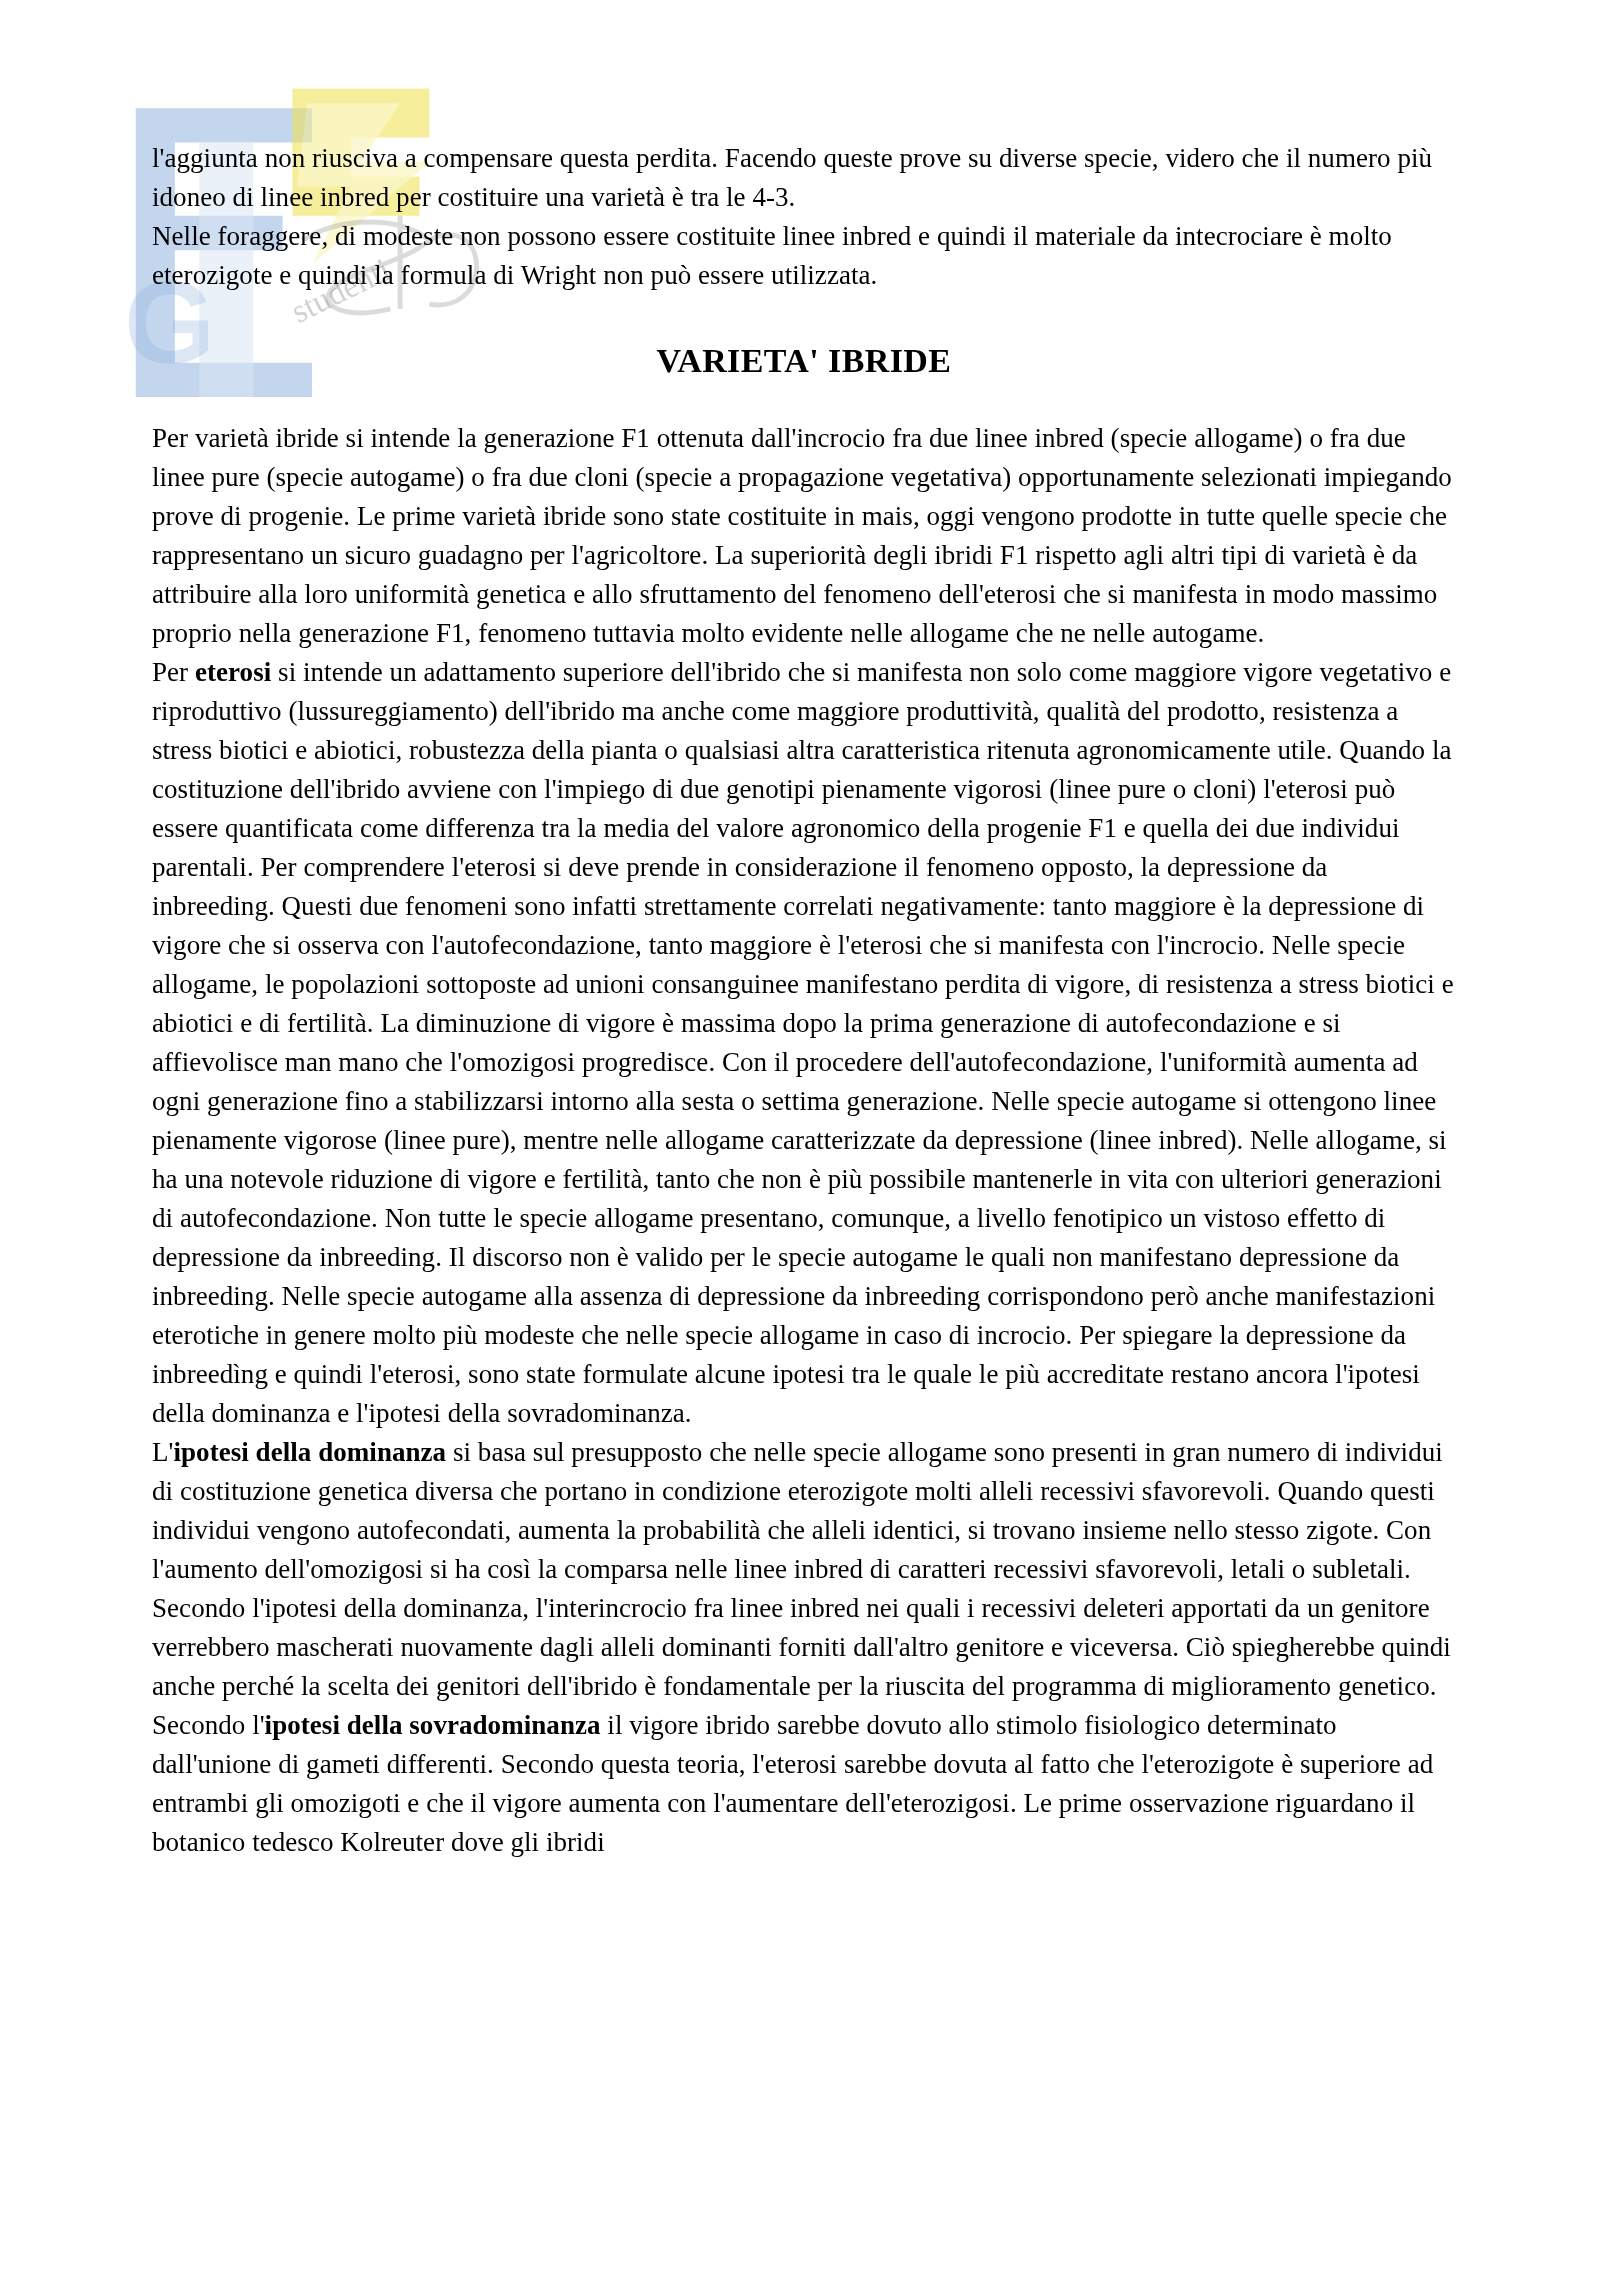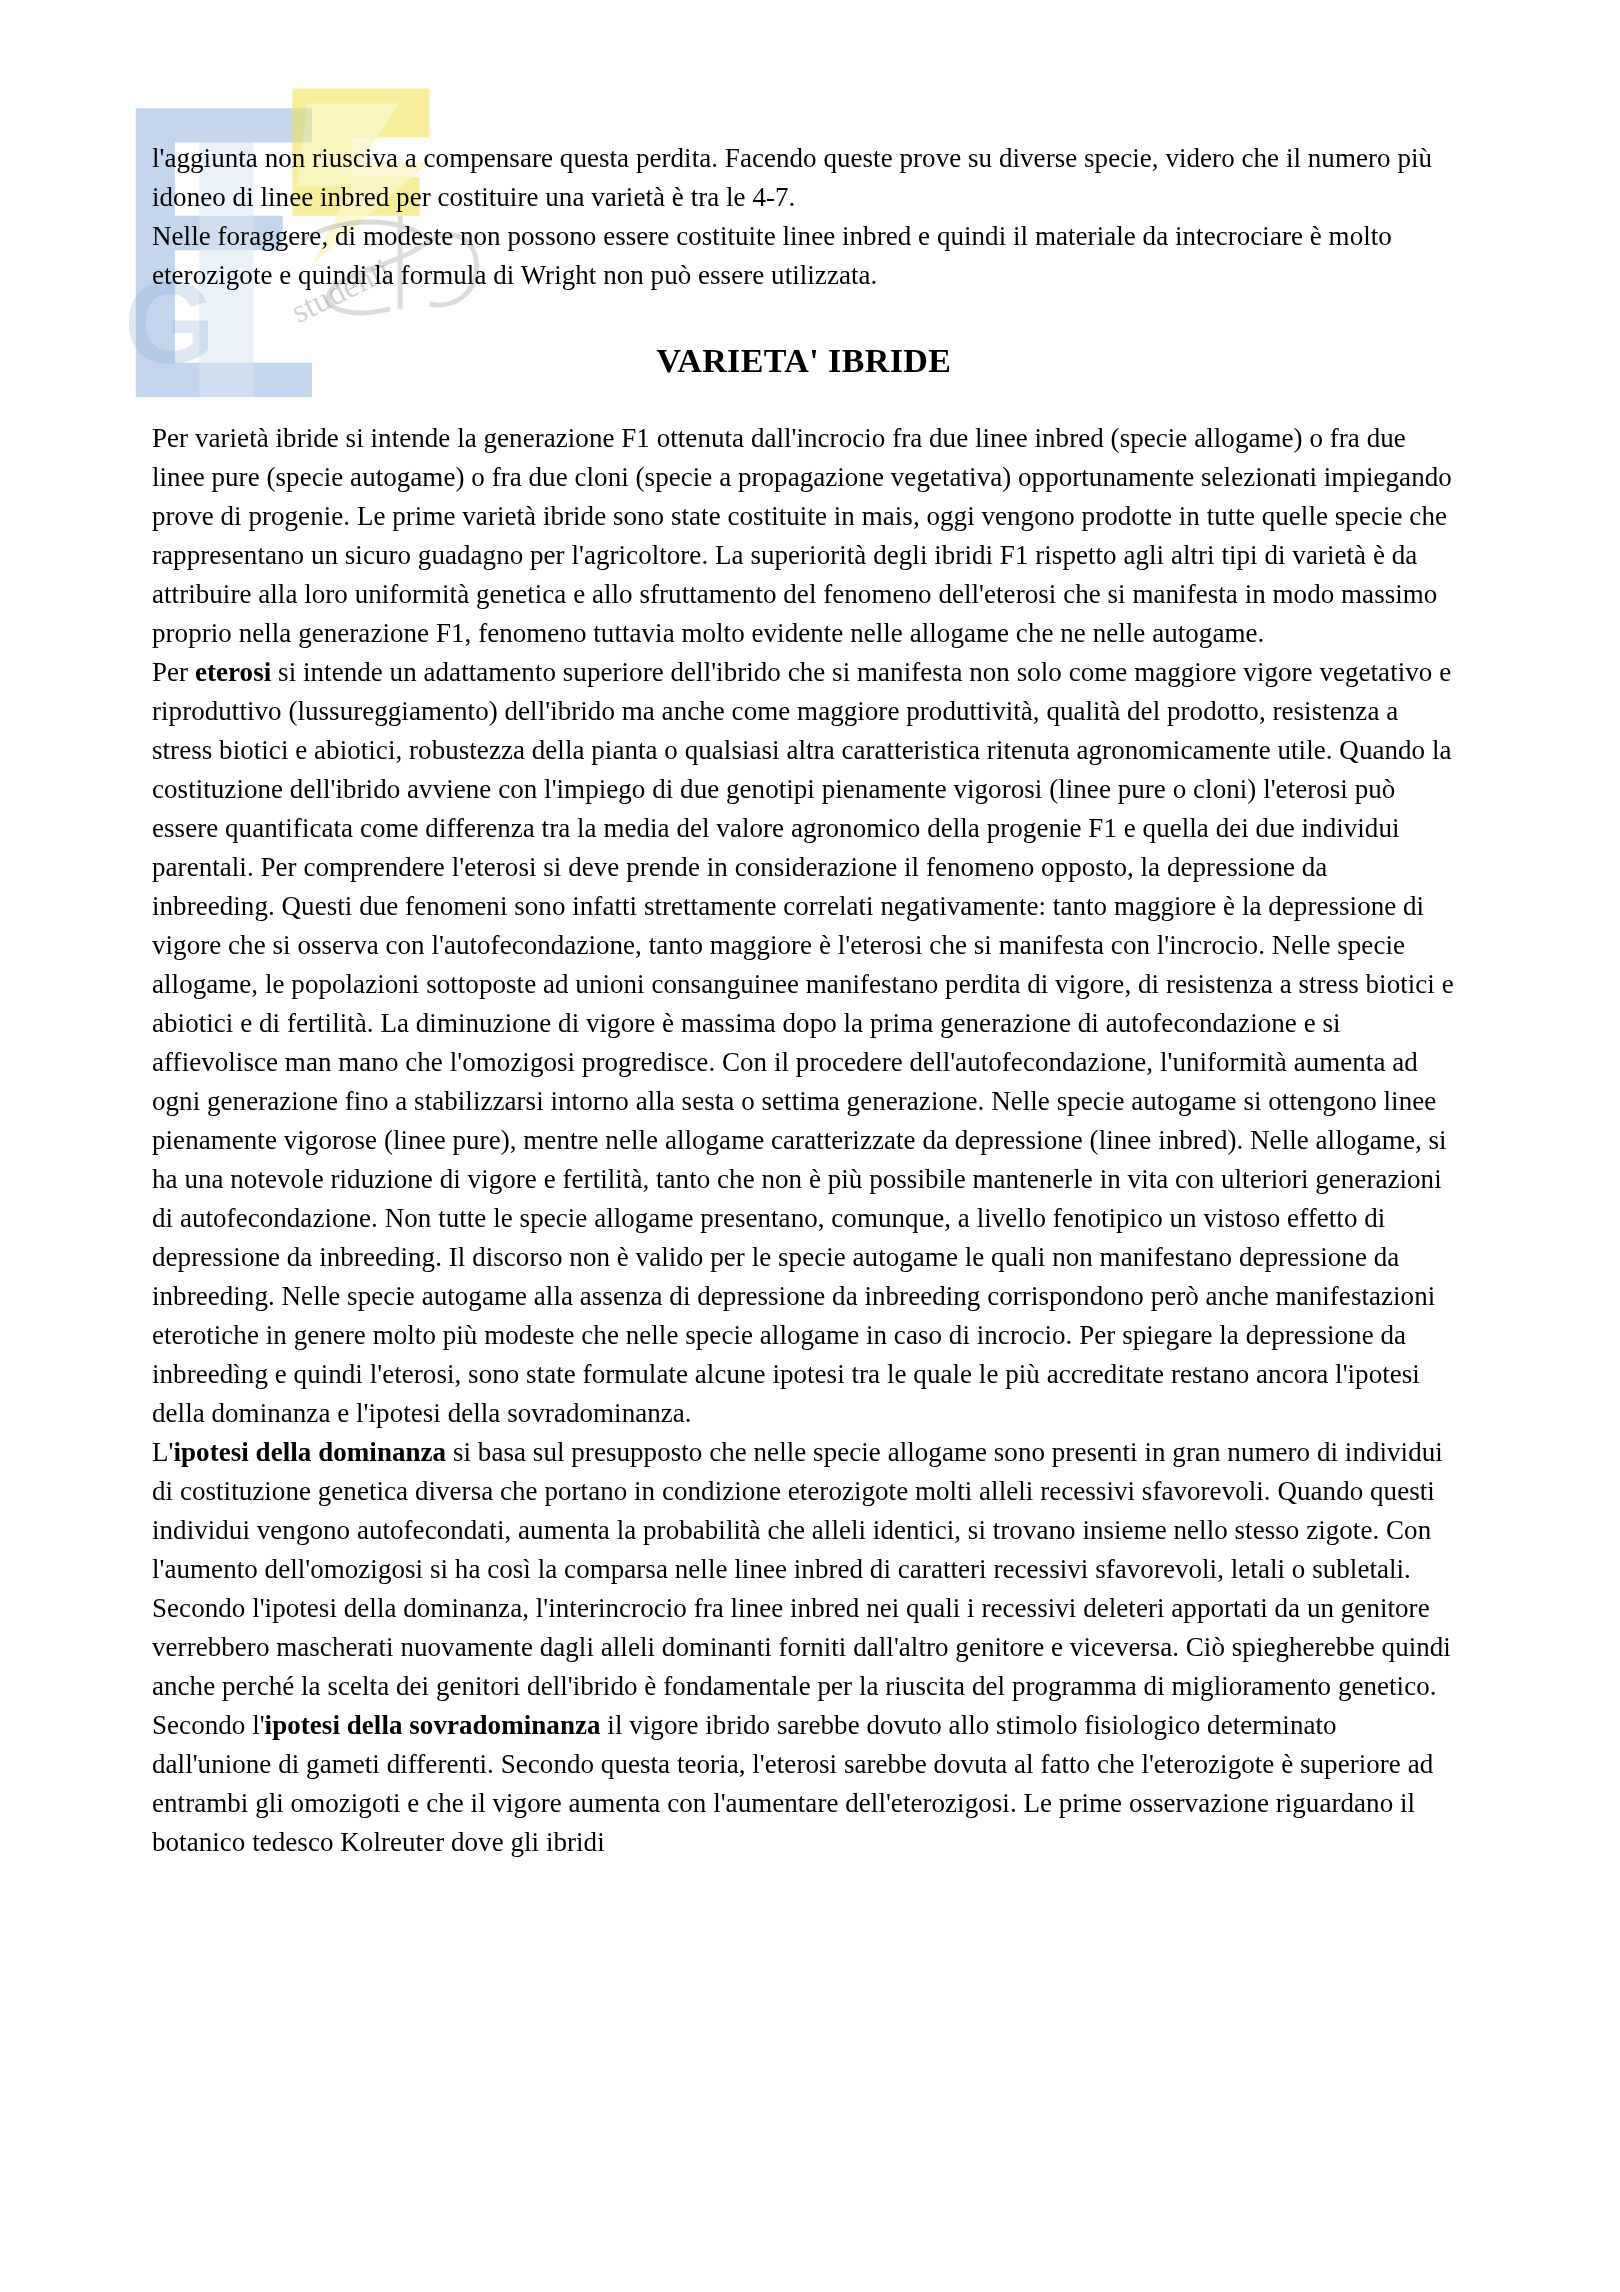--- a/index.html
+++ b/index.html
@@ -82,21 +82,21 @@
         <path d="M300 150 L300 245"></path>
         <path d="M330 175 C355 160 380 175 378 205 C376 230 355 245 330 240"></path>
       </g>
       <text x="196" y="260" font-family="Liberation Serif, serif" font-size="34" fill="#9a9a9a" opacity="0.45" transform="rotate(-26 196 260)">studenti</text>
       <text x="18" y="300" font-family="Liberation Sans, sans-serif" font-size="120" font-weight="bold" fill="#7ea6d8" opacity="0.25">G</text>
     </svg>
   </div>
 
   <div id="content">
 
-    <p class="para">l'aggiunta non riusciva a compensare questa perdita. Facendo queste prove su diverse specie, videro che il numero più idoneo di linee inbred per costituire una varietà è tra le 4-7.</p>
+    <p class="para">l'aggiunta non riusciva a compensare questa perdita. Facendo queste prove su diverse specie, videro che il numero più idoneo di linee inbred per costituire una varietà è tra le 4-3.</p>
     <p class="para">Nelle foraggere, di modeste non possono essere costituite linee inbred e quindi il materiale da intecrociare è molto eterozigote e quindi la formula di Wright non può essere utilizzata.</p>
 
     <div class="spacer-md"></div>
     <h2 class="heading">VARIETA' IBRIDE</h2>
     <div class="spacer-sm"></div>
 
     <p class="para">Per varietà ibride si intende la generazione F1 ottenuta dall'incrocio fra due linee inbred (specie allogame) o fra due linee pure (specie autogame) o fra due cloni (specie a propagazione vegetativa) opportunamente selezionati impiegando prove di progenie. Le prime varietà ibride sono state costituite in mais, oggi vengono prodotte in tutte quelle specie che rappresentano un sicuro guadagno per l'agricoltore. La superiorità degli ibridi F1 rispetto agli altri tipi di varietà è da attribuire alla loro uniformità genetica e allo sfruttamento del fenomeno dell'eterosi che si manifesta in modo massimo proprio nella generazione F1, fenomeno tuttavia molto evidente nelle allogame che ne nelle autogame.</p>
 
     <p class="para"><span>Per </span><b>eterosi</b><span> si intende un adattamento superiore dell'ibrido che si manifesta non solo come maggiore vigore vegetativo e riproduttivo (lussureggiamento) dell'ibrido ma anche come maggiore produttività, qualità del prodotto, resistenza a stress biotici e abiotici, robustezza della pianta o qualsiasi altra caratteristica ritenuta agronomicamente utile. Quando la costituzione dell'ibrido avviene con l'impiego di due genotipi pienamente vigorosi (linee pure o cloni) l'eterosi può essere quantificata come differenza tra la media del valore agronomico della progenie F1 e quella dei due individui parentali. Per comprendere l'eterosi si deve prende in considerazione il fenomeno opposto, la depressione da inbreeding. Questi due fenomeni sono infatti strettamente correlati negativamente: tanto maggiore è la depressione di vigore che si osserva con l'autofecondazione, tanto maggiore è l'eterosi che si manifesta con l'incrocio. Nelle specie allogame, le popolazioni sottoposte ad unioni consanguinee manifestano perdita di vigore, di resistenza a stress biotici e abiotici e di fertilità. La diminuzione di vigore è massima dopo la prima generazione di autofecondazione e si affievolisce man mano che l'omozigosi progredisce. Con il procedere dell'autofecondazione, l'uniformità aumenta ad ogni generazione fino a stabilizzarsi intorno alla sesta o settima generazione. Nelle specie autogame si ottengono linee pienamente vigorose (linee pure), mentre nelle allogame caratterizzate da depressione (linee inbred). Nelle allogame, si ha una notevole riduzione di vigore e fertilità, tanto che non è più possibile mantenerle in vita con ulteriori generazioni di autofecondazione. Non tutte le specie allogame presentano, comunque, a livello fenotipico un vistoso effetto di depressione da inbreeding. Il discorso non è valido per le specie autogame le quali non manifestano depressione da inbreeding. Nelle specie autogame alla assenza di depressione da inbreeding corrispondono però anche manifestazioni eterotiche in genere molto più modeste che nelle specie allogame in caso di incrocio. Per spiegare la depressione da inbreedìng e quindi l'eterosi, sono state formulate alcune ipotesi tra le quale le più accreditate restano ancora l'ipotesi della dominanza e l'ipotesi della sovradominanza.</span></p>
 

